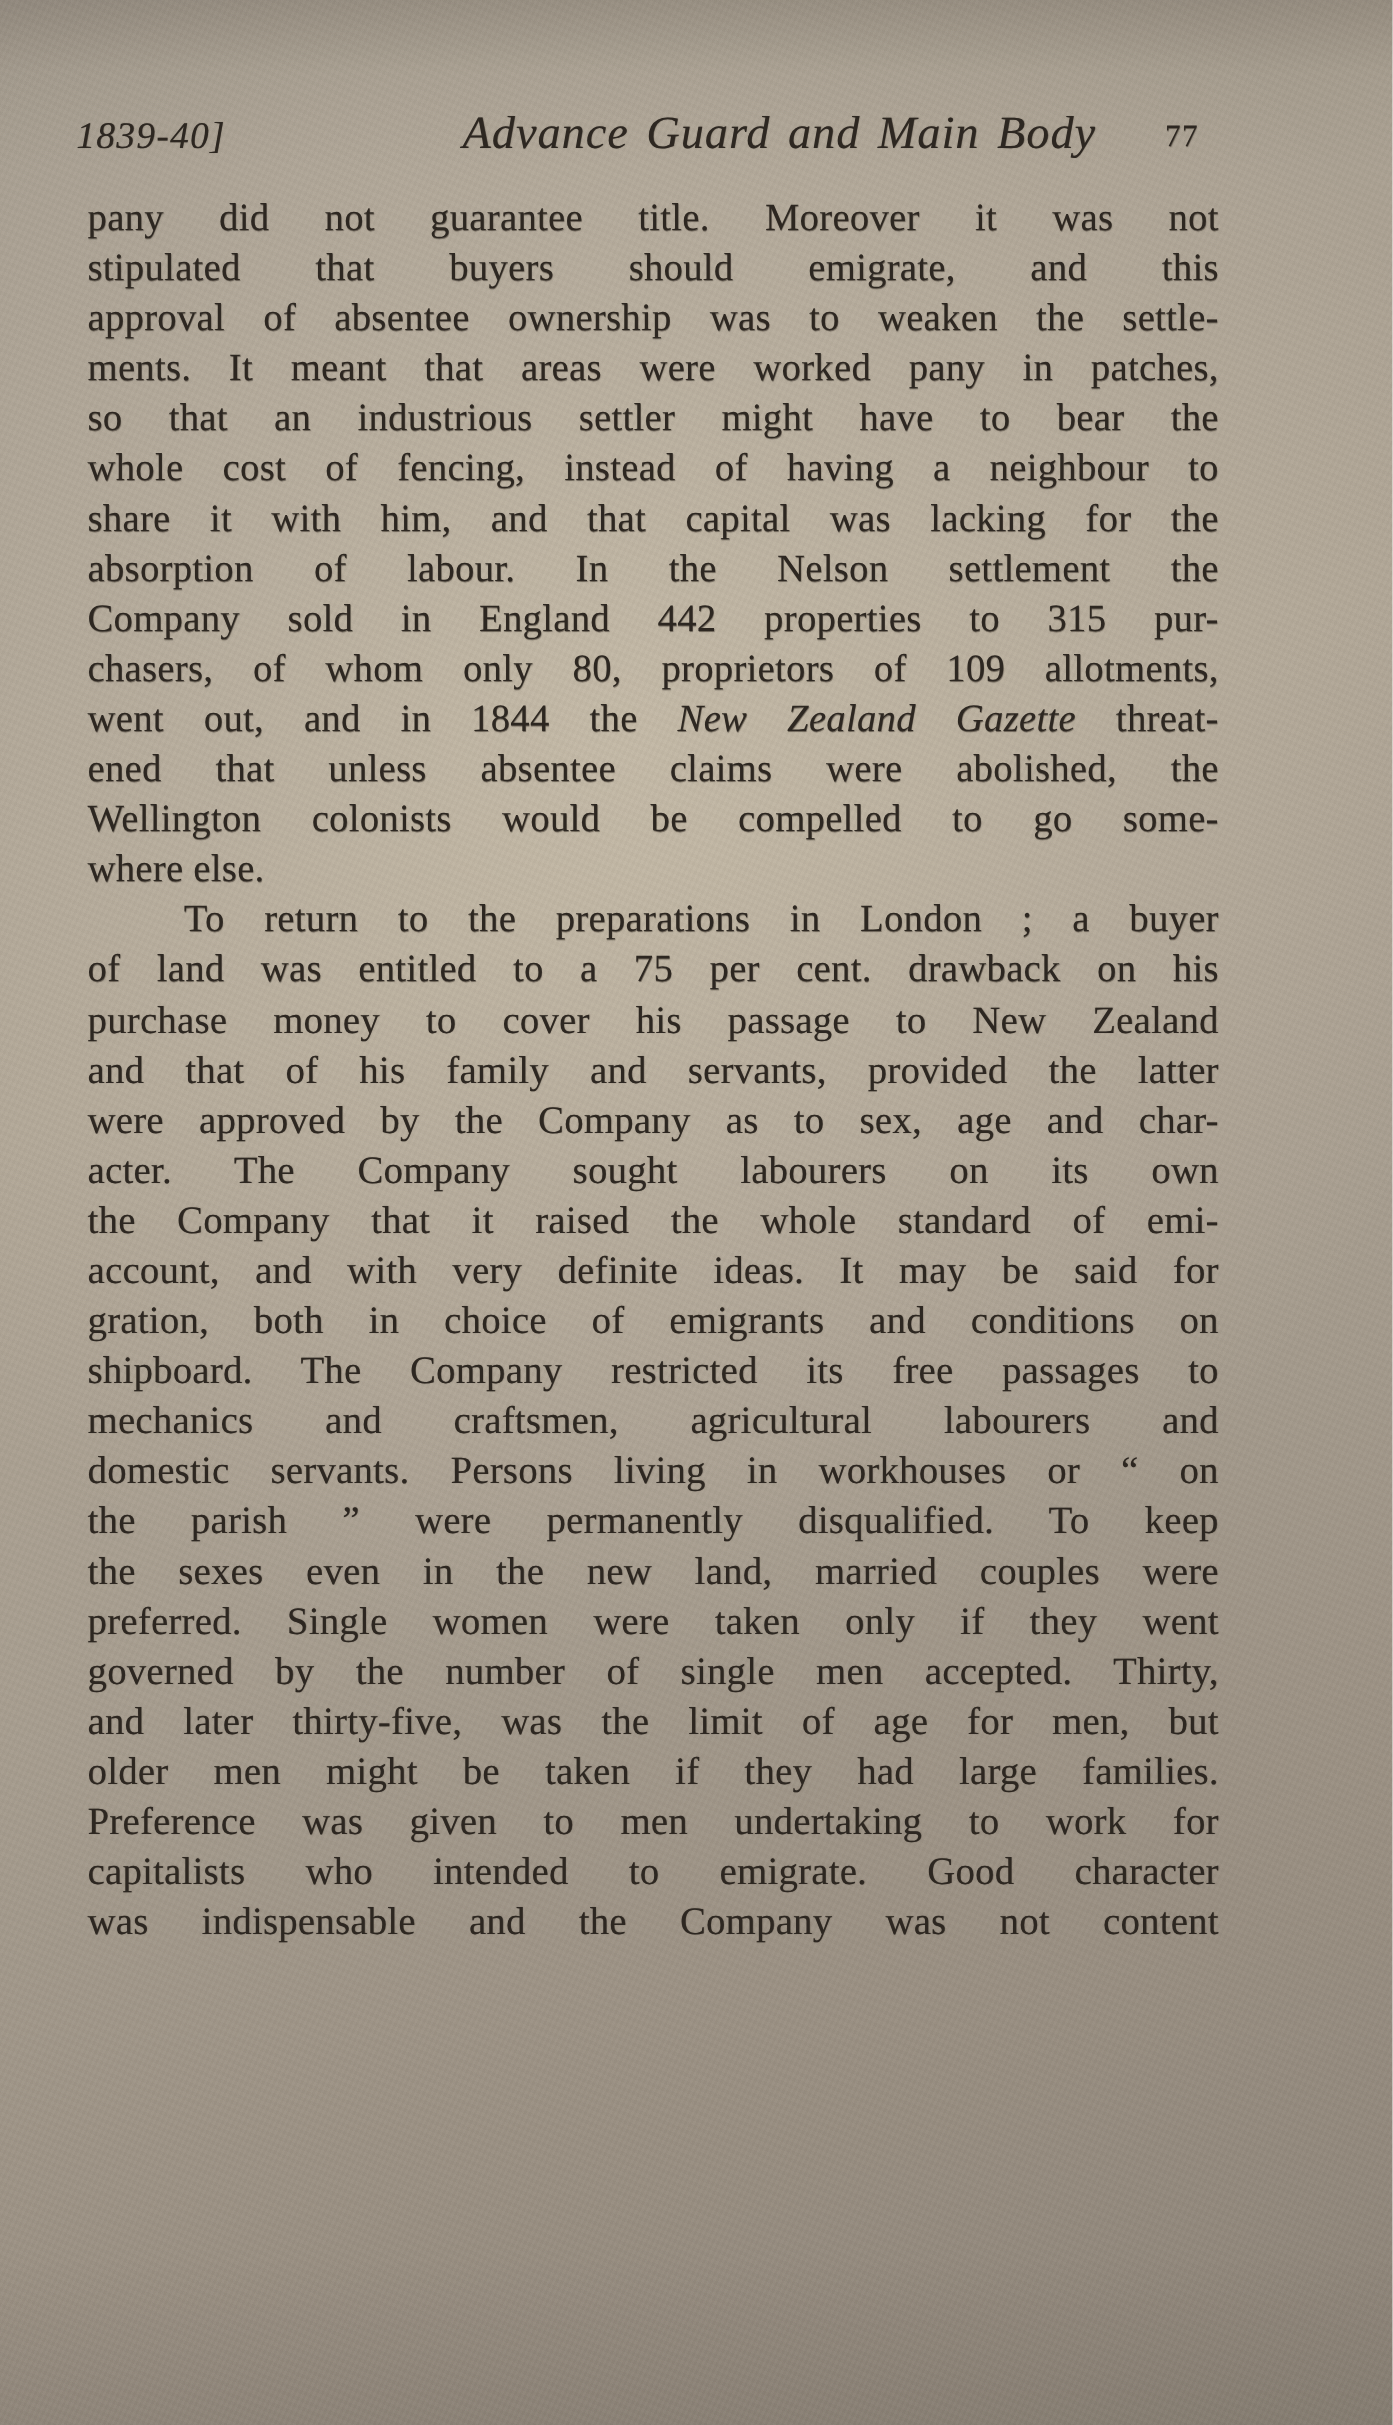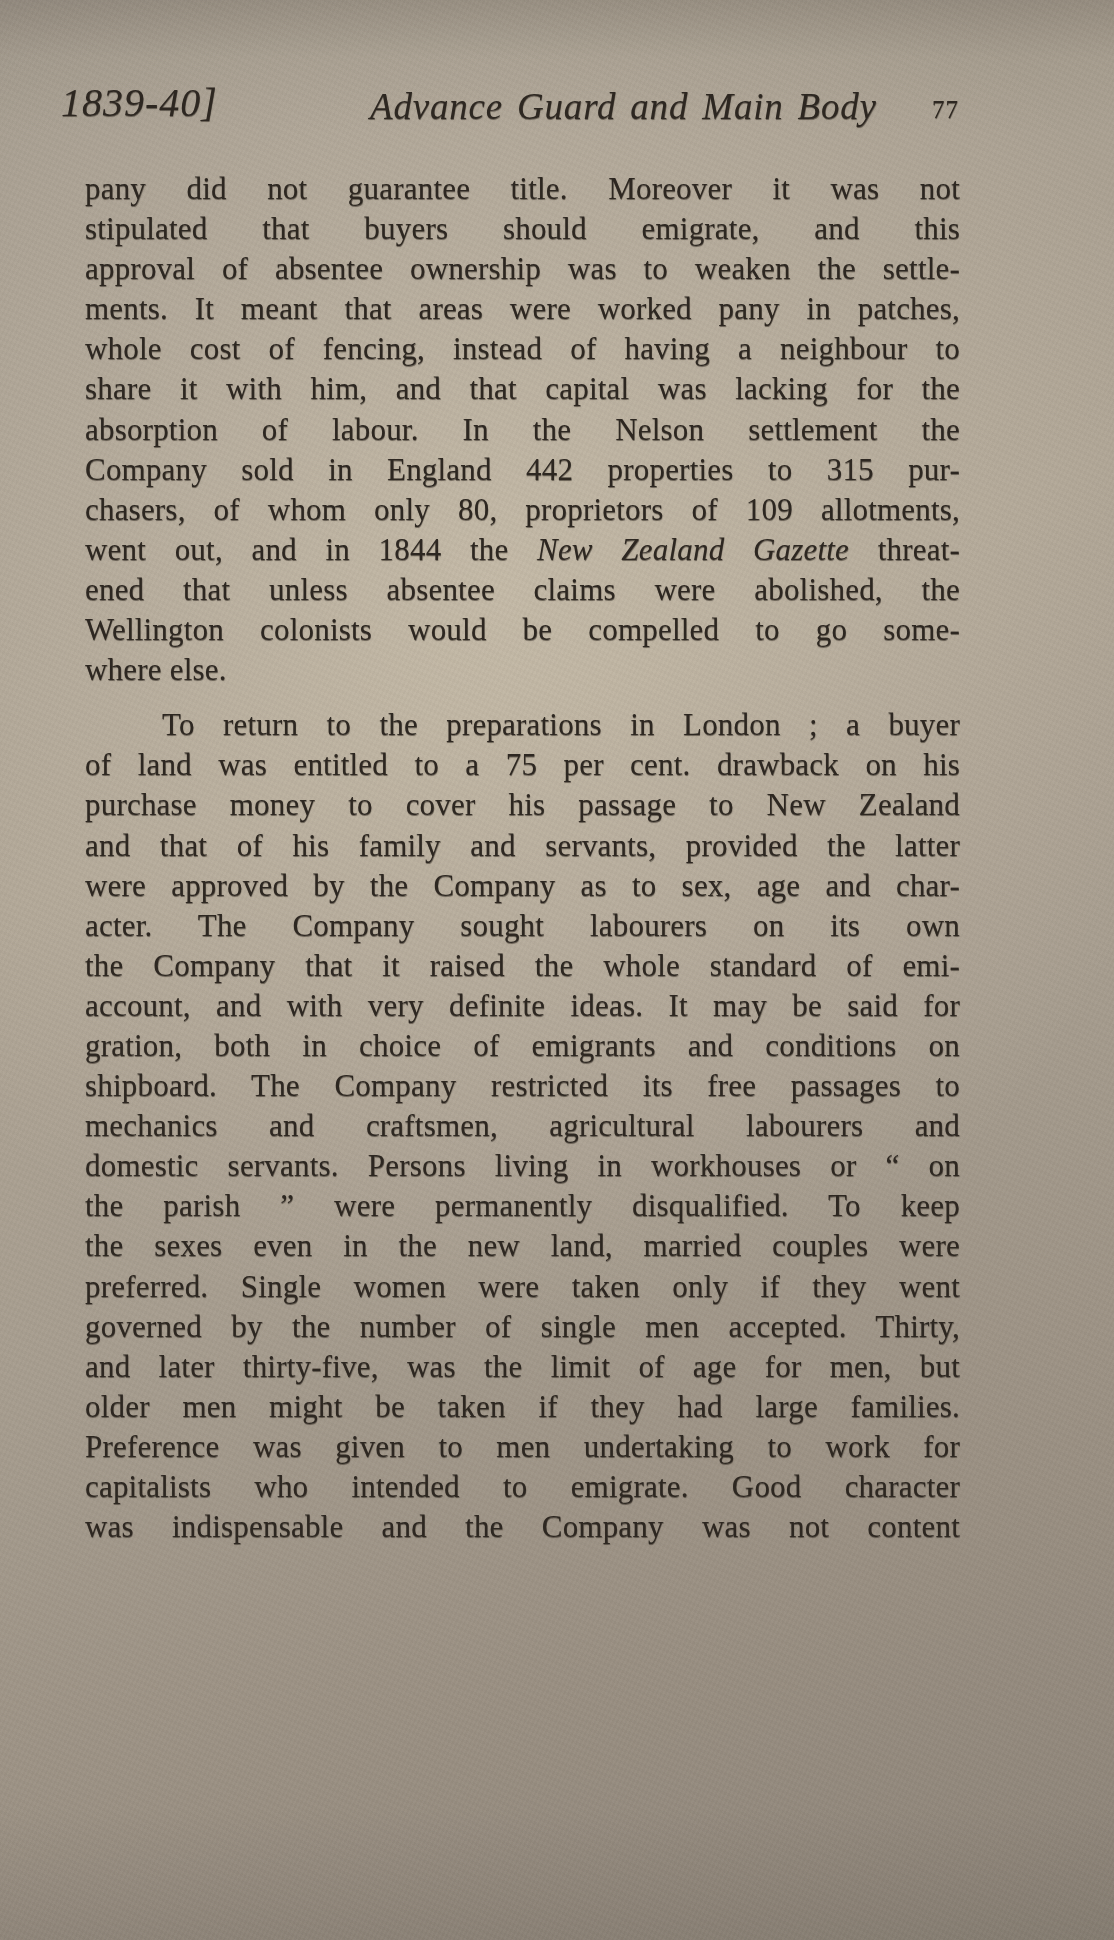--- a/index.html
+++ b/index.html
@@ -23,21 +23,21 @@
       repeating-linear-gradient(23deg, rgba(255,255,255,0.01) 0 3px, rgba(0,0,0,0.012) 3px 6px);
   }
   .running-header {
     position: absolute;
     left: 70px; top: 80px;
     width: 905px; height: 48px;
   }
   .hdr-era {
     position: absolute; left: -9px; bottom: 2px;
     font-style: italic;
-    font-size: 40px; letter-spacing: 1px;
+    font-size: 30px; letter-spacing: 1px;
   }
   .hdr-title {
     position: absolute; left: 300px; bottom: 0;
     font-style: italic;
     font-size: 37px; letter-spacing: 0.8px;
     word-spacing: 4px;
     white-space: nowrap;
   }
   .hdr-pagenum {
     position: absolute; right: 16px; bottom: 4px;
@@ -47,21 +47,21 @@
     text-shadow: 0.3px 0.5px 0.7px rgba(40,33,26,0.55);
   }
   .body-text {
     position: absolute;
     left: 70px; top: 154px;
     width: 905px;
     font-size: 31px;
     line-height: 40.1px;
     letter-spacing: 0.2px;
   }
-  .paragraph { margin: 15px; }
+  .paragraph { margin: 0; }
   .line {
     text-align: justify;
     text-align-last: justify;
   }
   .line.endline { text-align-last: left; }
   .line.indent { text-indent: 77px; }
   .ital { font-style: italic; }
 </style>
 </head>
 <body>
@@ -73,20 +73,21 @@
   <span class="hdr-title">Advance Guard and Main Body</span>
   <span class="hdr-pagenum">77</span>
 </div>
 
 <div class="body-text">
     <div class="paragraph">
       <div class="line">pany did not guarantee title. Moreover it was not</div>
       <div class="line">stipulated that buyers should emigrate, and this</div>
       <div class="line">approval of absentee ownership was to weaken the settle-</div>
       <div class="line">ments. It meant that areas were worked pany in patches,</div>
+      <div class="line">so that an industrious settler might have to bear the</div>
       <div class="line">whole cost of fencing, instead of having a neighbour to</div>
       <div class="line">share it with him, and that capital was lacking for the</div>
       <div class="line">absorption of labour. In the Nelson settlement the</div>
       <div class="line">Company sold in England 442 properties to 315 pur-</div>
       <div class="line">chasers, of whom only 80, proprietors of 109 allotments,</div>
       <div class="line"><span>went out, and in 1844 the </span><span class="ital">New Zealand Gazette</span><span> threat-</span></div>
       <div class="line">ened that unless absentee claims were abolished, the</div>
       <div class="line">Wellington colonists would be compelled to go some-</div>
       <div class="line endline">where else.</div>
     </div>

